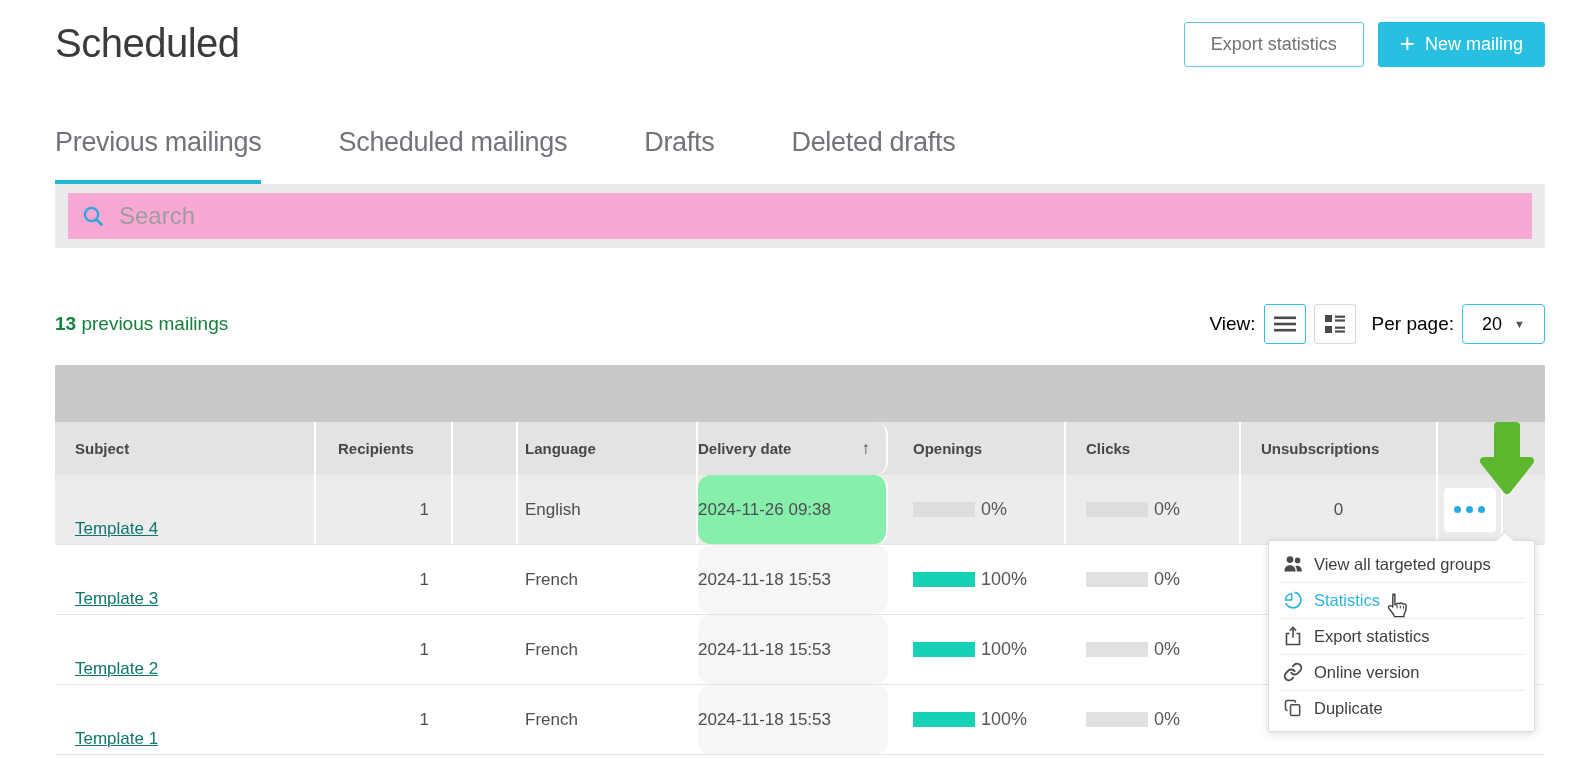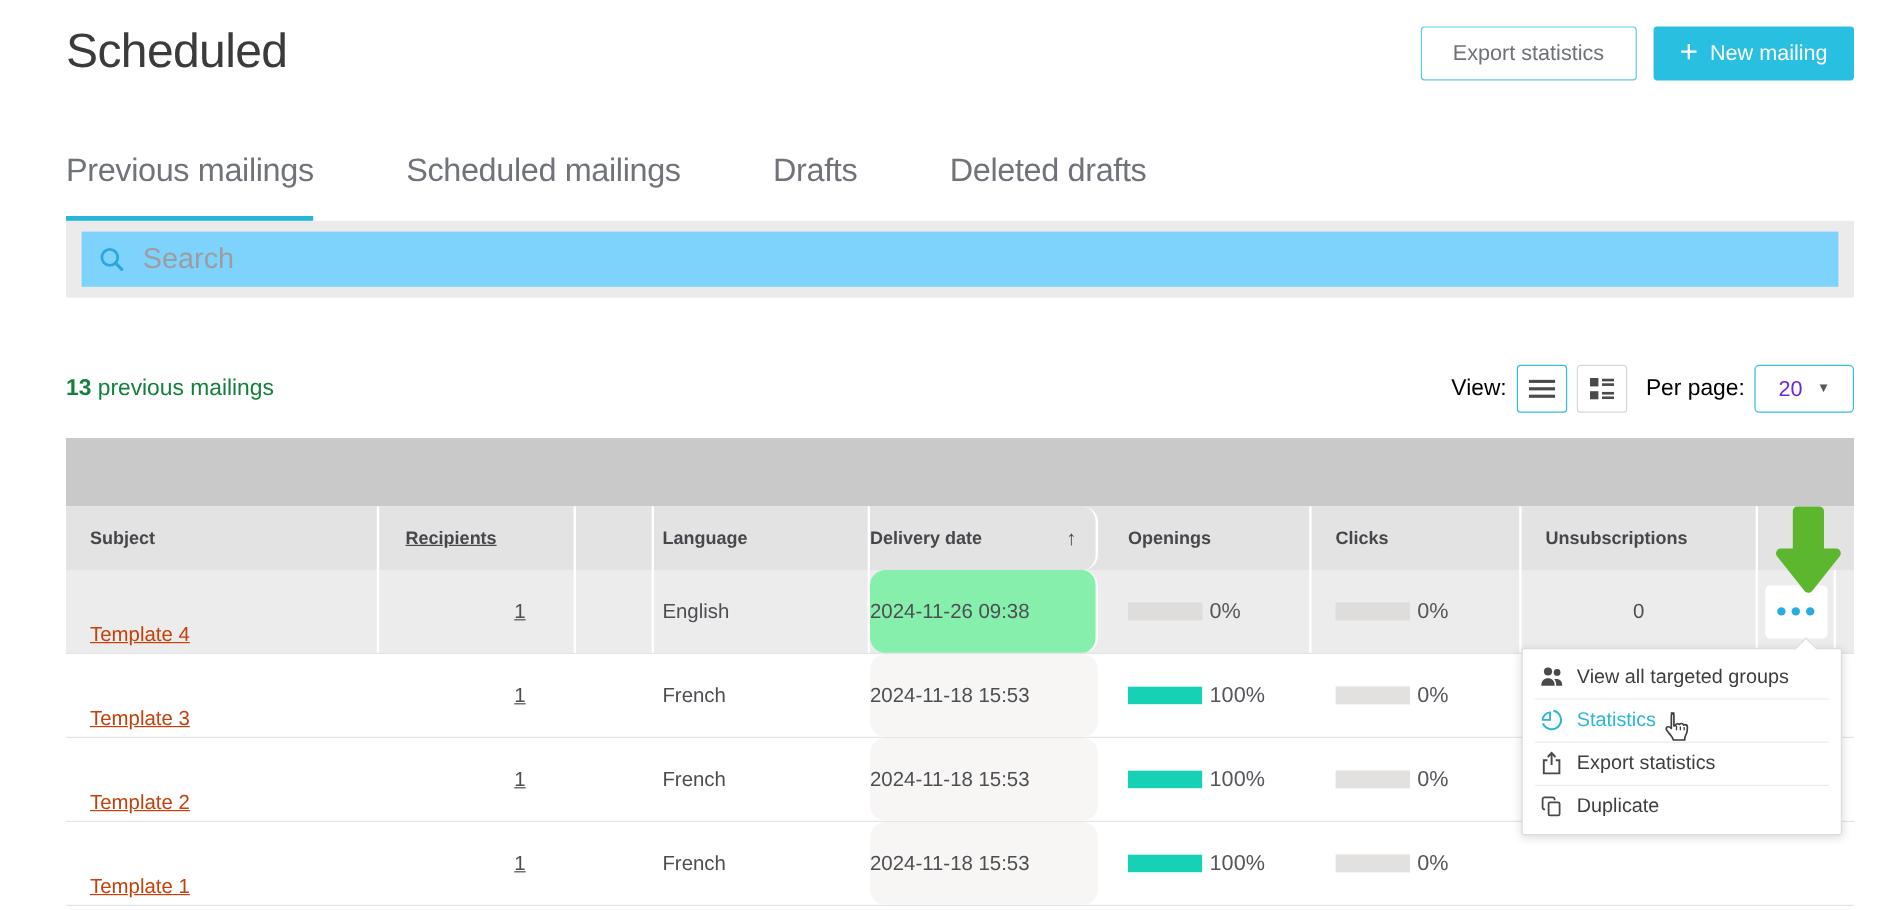--- a/index.html
+++ b/index.html
@@ -21,72 +21,72 @@
   .btn-new .plus { font-size:26px; font-weight:400; line-height:1; margin-top:-3px; }
 
   
   .tabs { display:flex; margin-top:58px; }
   .tab { font-size:27px; color:#707379; letter-spacing:-0.3px; line-height:32px;
     padding-bottom:22px; margin-right:77px; border-bottom:4px solid transparent; cursor:pointer; }
   .tab.active { border-bottom-color:#26b7d8; }
 
   
   .search-band { width:1490px; height:64px; background:#ebebeb; padding:9px 13px; }
-  .search-box { width:100%; height:46px; background:#7dd3fc; display:flex; align-items:center; padding:0 14px; }
+  .search-box { width:100%; height:46px; background:#f9a8d4; display:flex; align-items:center; padding:0 14px; }
   .search-box svg { flex:0 0 auto; }
   .search-input { flex:1; border:none; outline:none; font-size:24px; color:#555; margin-left:14px;
     font-family:inherit; background:transparent; }
   .search-input::placeholder { color:#9d9da0; }
 
   
   .list-controls { width:1490px; margin-top:56px; height:40px;
     display:flex; align-items:center; }
   .count { font-size:19px; color:#15803d; }
   .count b { font-weight:700; }
   .controls-right { margin-left:auto; display:flex; align-items:center; }
   .view-label, .perpage-label { font-size:19px; color:#000000; }
   .icon-btn { width:42px; height:40px; background:#fff; border-radius:3px; margin-left:8px;
     display:flex; align-items:center; justify-content:center; cursor:pointer; }
   .icon-btn.active { border:1px solid #35bfe0; }
   .icon-btn.inactive { border:1px solid #d8d8d8; }
   .perpage-label { margin-left:16px; }
   .perpage-select { width:83px; height:40px; border:1px solid #35bfe0; border-radius:4px; margin-left:8px;
     display:flex; align-items:center; justify-content:center; gap:12px; background:#fff; cursor:pointer; }
-  .perpage-value { font-size:18px; color:#6d28d9; }
+  .perpage-value { font-size:18px; color:#000000; }
   .perpage-arrow { font-size:11px; color:#55575b; }
 
   
   .table { width:1490px; margin-top:21px; }
   .band { height:57px; background:#c9c9c9; }
   .thead, .trow { display:flex; }
   .thead { height:53px; background:#e3e3e3; }
   .thead .cell { border-right:2px solid #ffffff; font-size:15px; font-weight:700; color:#45474b;
     display:flex; align-items:center; }
   .thead .cell:last-child { border-right:none; }
   .trow { height:70px; background:#fff; border-bottom:1px solid #e4e4e4; }
   .trow .cell { display:flex; align-items:center; font-size:17px; border-right:2px solid transparent; }
   .trow.highlight { background:#ececec; }
   .trow.highlight .cell { border-right-color:#ffffff; }
 
   .col-subject { width:261px; padding-left:20px; }
-  .col-recip   { width:164px; justify-content:flex-end; padding-right:40px;text-decoration:underline; }
+  .col-recip   { width:137px; justify-content:flex-end; padding-right:22px; }
   .col-spacer  { width:65px; }
   .col-lang    { width:180px; padding-left:7px; }
   .col-date    { width:190px; position:relative;border-radius:13px; }
   .col-open    { width:178px; padding-left:25px; }
   .col-click   { width:175px; padding-left:20px; }
   .col-unsub   { width:197px; justify-content:center; }
   .col-actions { width:65px; justify-content:center; }
 
   .trow .col-date { background:#f7f6f5; }
   .trow.highlight .col-date { background:#86efac; }
 
   .sort-arrow { position:absolute; right:16px; font-size:17px; color:#45474b; font-weight:400; }
 
-  .subject-link { color:#c2410c; text-decoration:underline; cursor:pointer;margin-top:38px; }
+  .subject-link { color:#0f766e; text-decoration:underline; cursor:pointer;margin-top:38px; }
 
   .pbar { display:flex; align-items:center; }
   .pbar .track { width:62px; height:15px; background:#e2e1e0; overflow:hidden; }
   .trow.highlight .track { background:#dedddc; }
   .pbar .fill { height:100%; background:#17d1b4; width:0; }
   .pbar .pct { margin-left:6px; font-size:18px; color:#55575b; }
 
   .dots-btn { width:52px; height:44px; background:#ffffff; border:none; border-radius:4px;
     display:flex; align-items:center; justify-content:center; gap:5px; cursor:pointer; position:relative; }
   .dots-btn i { width:7px; height:7px; border-radius:50%; background:#29abe2; }
@@ -337,20 +337,27 @@
     <div class="menu-item">
       <svg width="20" height="20" viewBox="0 0 20 20">
         <path d="M6.5 7.5H3.5v11h13v-11h-3" fill="none" stroke="#4a4a4a" stroke-width="1.6"></path>
         <line x1="10" y1="1.8" x2="10" y2="11.5" stroke="#4a4a4a" stroke-width="1.6"></line>
         <path d="M6.8 4.8 L10 1.5 L13.2 4.8" fill="none" stroke="#4a4a4a" stroke-width="1.6"></path>
       </svg>
       <span>Export statistics</span>
     </div>
     <div class="menu-item">
       <svg width="20" height="20" viewBox="0 0 24 24">
+        <path d="M10 13a5 5 0 0 0 7.54.54l3-3a5 5 0 0 0-7.07-7.07l-1.72 1.71" fill="none" stroke="#4a4a4a" stroke-width="2.2" stroke-linecap="round"></path>
+        <path d="M14 11a5 5 0 0 0-7.54-.54l-3 3a5 5 0 0 0 7.07 7.07l1.71-1.71" fill="none" stroke="#4a4a4a" stroke-width="2.2" stroke-linecap="round"></path>
+      </svg>
+      <span>Online version</span>
+    </div>
+    <div class="menu-item">
+      <svg width="20" height="20" viewBox="0 0 24 24">
         <rect x="9" y="8" width="11" height="13" rx="1.5" fill="none" stroke="#4a4a4a" stroke-width="1.8"></rect>
         <path d="M5.5 15H5a2 2 0 0 1-2-2V5a2 2 0 0 1 2-2h8a2 2 0 0 1 2 2v.8" fill="none" stroke="#4a4a4a" stroke-width="1.8"></path>
       </svg>
       <span>Duplicate</span>
     </div>
   </div>
 
   <svg class="cursor-hand" width="26" height="30" viewBox="0 0 24 28">
     <path d="M9 2c1.1 0 2 .9 2 2v8l1.1-.2c.2-.8 1-1.4 1.9-1.4.5 0 1 .2 1.3.5.3-.4.9-.7 1.5-.7.8 0 1.5.5 1.8 1.2.3-.2.6-.3 1-.3 1.1 0 1.9.9 1.9 2 0 .6-.1 3.2-.7 4.9-.5 1.5-1.4 2.6-1.4 4v1H10.6c-.3-1.3-1-2.4-2.2-3.9-1-1.2-3.4-3.6-3.4-4.8 0-.9.8-1.6 1.7-1.6.7 0 1.6.6 2.3 1.3V4c0-1.1.9-2 2-2z" fill="#ffffff" stroke="#3c3c3c" stroke-width="1.3" stroke-linejoin="round"></path>
     <line x1="13" y1="12" x2="13" y2="15.5" stroke="#3c3c3c" stroke-width="1"></line>

